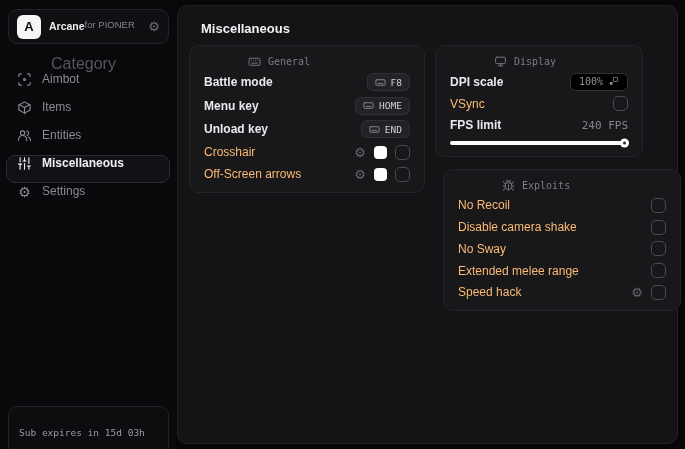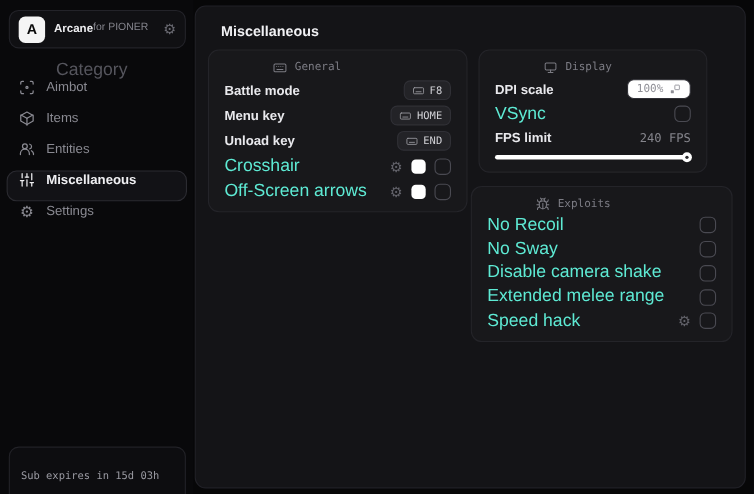--- a/index.html
+++ b/index.html
@@ -39,45 +39,45 @@
 
   
   .main { position:absolute; left:177px; top:5px; width:501px; height:439px;
     background:#141417; border:1px solid #212127; border-radius:10px; }
   .main-title { position:absolute; left:23px; top:15px; font-size:13px; font-weight:bold; color:#f2f2f5; }
 
   .card { position:absolute; background:#18181b; border:1px solid #242429; border-radius:10px;
     padding:9px 14px; display:flex; flex-direction:column; justify-content:space-between; }
   .card-general  { left:11px;  top:39px;  width:236px; height:148px; }
   .card-display  { left:257px; top:39px;  width:208px; height:112px; }
-  .card-exploits { left:250px; top:163px; width:238px; height:142px; }
+  .card-exploits { left:265px; top:163px; width:238px; height:142px; }
 
   .card-header { display:flex; align-items:center; gap:7px;
     font-family:"DejaVu Sans Mono", monospace; font-size:10px; color:#7c7c84;padding-left:44px; }
   .card-header svg { width:13px; height:13px; stroke:#7c7c84; fill:none; stroke-width:1.7;
     stroke-linecap:round; stroke-linejoin:round; }
 
   .row { display:flex; align-items:center; justify-content:space-between; min-height:17px; }
   .lbl-on  { font-size:12px; font-weight:bold; color:#e9e9ed; }
-  .lbl-off { font-size:16px; color:#5eead4; }
+  .lbl-off { font-size:12px; color:#fdba74; }
 
   .kbd { display:inline-flex; align-items:flex-start; gap:5px; padding:2.5px 7px;
     background:#232327; border:1px solid #303036; border-radius:6px;
     font-family:"DejaVu Sans Mono", monospace; font-size:9.5px; color:#d2d2d7; cursor:pointer; }
   .kbd svg { width:11px; height:11px; stroke:#9a9aa0; fill:none; stroke-width:1.7;
     stroke-linecap:round; stroke-linejoin:round; }
 
   .ctrl-group { display:flex; align-items:center; gap:8px; }
   .row-gear { font-size:13px; line-height:1; color:#63636b; cursor:pointer; }
   .swatch { width:13px; height:13px; border-radius:4px; background:#ffffff; cursor:pointer; }
   .checkbox { width:15px; height:15px; border:1.5px solid #4a4a52; border-radius:5px;
     background:transparent; cursor:pointer; }
 
   .select-badge { display:inline-flex; align-items:center; gap:5px; padding:2.5px 8px;
-    background:#ffffff; border:1px solid #303036; border-radius:6px;
+    background:#000000; border:1px solid #303036; border-radius:6px;
     font-family:"DejaVu Sans Mono", monospace; font-size:10px; color:#8f8f96; cursor:pointer; }
   .select-badge svg { width:11px; height:11px; stroke:#8f8f96; fill:none; stroke-width:1.7; }
 
   .fps-value { font-family:"DejaVu Sans Mono", monospace; font-size:11px; color:#85858c; }
   .slider { position:relative; height:9px; display:flex; align-items:center; cursor:pointer; }
   .slider-track { width:100%; height:4px; background:#ffffff; border-radius:2px; }
   .slider-knob { position:absolute; right:-1px; top:50%; transform:translateY(-50%);
     width:9px; height:9px; border-radius:50%; background:#ffffff; }
   .slider-knob::after { content:""; position:absolute; left:3px; top:3px; width:3px; height:3px;
     border-radius:50%; background:#2a2a2e; }
@@ -269,25 +269,25 @@
           <path d="M22 13h-4"></path>
           <path d="M17.2 17c2.1.2 3.8 1.9 3.8 4"></path>
         </svg>
       <span>Exploits</span>
     </div>
     <div class="row">
       <span class="lbl-off">No Recoil</span>
       <span class="checkbox"></span>
     </div>
     <div class="row">
+      <span class="lbl-off">Disable camera shake</span>
+      <span class="checkbox"></span>
+    </div>
+    <div class="row">
       <span class="lbl-off">No Sway</span>
-      <span class="checkbox"></span>
-    </div>
-    <div class="row">
-      <span class="lbl-off">Disable camera shake</span>
       <span class="checkbox"></span>
     </div>
     <div class="row">
       <span class="lbl-off">Extended melee range</span>
       <span class="checkbox"></span>
     </div>
     <div class="row">
       <span class="lbl-off">Speed hack</span>
       <span class="ctrl-group">
         <span class="row-gear">⚙</span>

